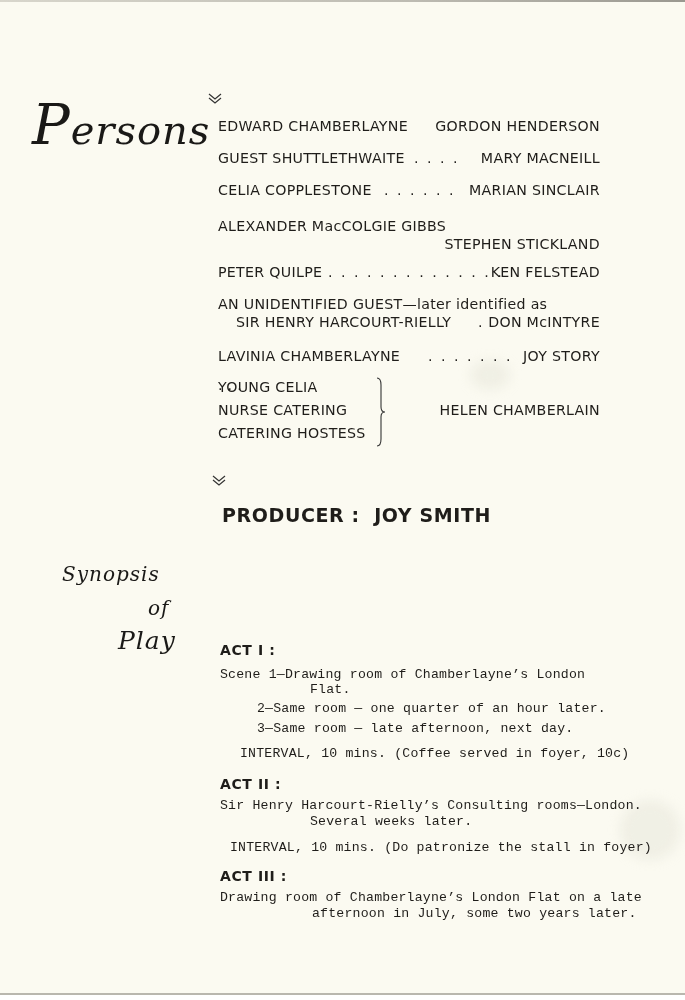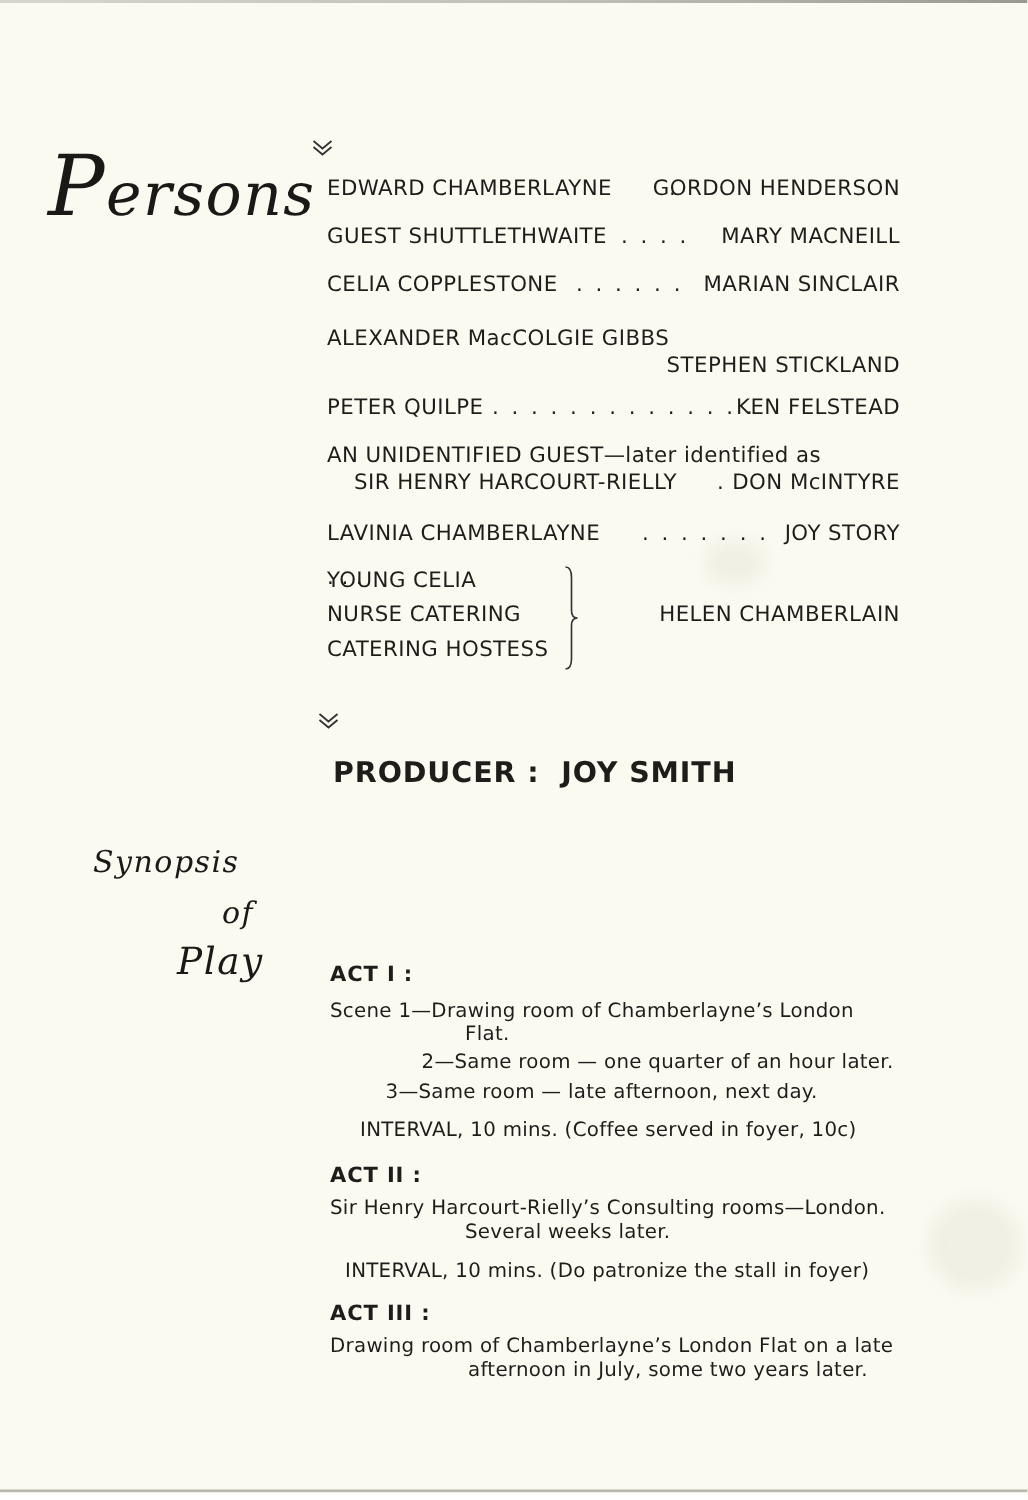--- a/index.html
+++ b/index.html
@@ -33,21 +33,21 @@
     .row .role { position: absolute; left: 0; }
     .row .actor { position: absolute; right: 0; }
     .row .dots { position: absolute; letter-spacing: 2px; }
     .indent { left: 18px !important; }
     .brace-group { position: absolute; left: 0; top: 259px; width: 382px; height: 70px; }
     .brace-group .item { position: absolute; left: 0; }
     .brace { position: absolute; left: 157px; top: 0; }
     .producer { position: absolute; left: 222px; top: 504px; font-weight: bold; font-size: 19px; letter-spacing: 0.6px; }
     .syn { position: absolute; left: 220px; width: 395px; font-size: 13.2px; letter-spacing: 0.2px; }
     .act { position: absolute; font-weight: bold; font-size: 14px; letter-spacing: 0.6px; }
-    .line { position: absolute; white-space: nowrap; }
+    .line { position: absolute; white-space: nowrap; font-family: Liberation Mono, monospace; }
     .stain { position: absolute; border-radius: 50%; background: rgba(220,220,205,0.35); filter: blur(6px); }
   </style>
 </head>
 <body>
 
 <div class="page-edge-top"></div>
 <div class="stain" style="left:470px;top:360px;width:40px;height:30px;"></div>
 <div class="stain" style="left:620px;top:800px;width:60px;height:60px;"></div>
 
 <div class="script-title persons-title"><span class="cap">P</span><span>ersons</span></div>
@@ -127,21 +127,21 @@
 </div>
 
 <div class="script-title syn-title">Synopsis</div>
 <div class="script-title of-title">of</div>
 <div class="script-title play-title">Play</div>
 
 <div class="syn" style="top:642px;">
   <div class="act" style="top:0;">ACT I :</div>
   <div class="line" style="top:25px;left:0;">Scene 1—Drawing  room  of  Chamberlayne’s  London</div>
   <div class="line" style="top:40px;left:90px;">Flat.</div>
-  <div class="line" style="top:59px;left:37px;margin-left:24px;">2—Same room — one quarter of an hour later.</div>
+  <div class="line" style="top:59px;left:37px;">2—Same room — one quarter of an hour later.</div>
   <div class="line" style="top:79px;left:37px;">3—Same room — late afternoon, next day.</div>
   <div class="line" style="top:104px;left:20px;">INTERVAL, 10 mins. (Coffee served in foyer, 10c)</div>
 </div>
 
 <div class="syn" style="top:776px;">
   <div class="act" style="top:0;">ACT II :</div>
   <div class="line" style="top:22px;left:0;">Sir Henry Harcourt-Rielly’s Consulting rooms—London.</div>
   <div class="line" style="top:38px;left:90px;">Several weeks later.</div>
   <div class="line" style="top:64px;left:10px;">INTERVAL, 10 mins. (Do patronize the stall in foyer)</div>
 </div>

